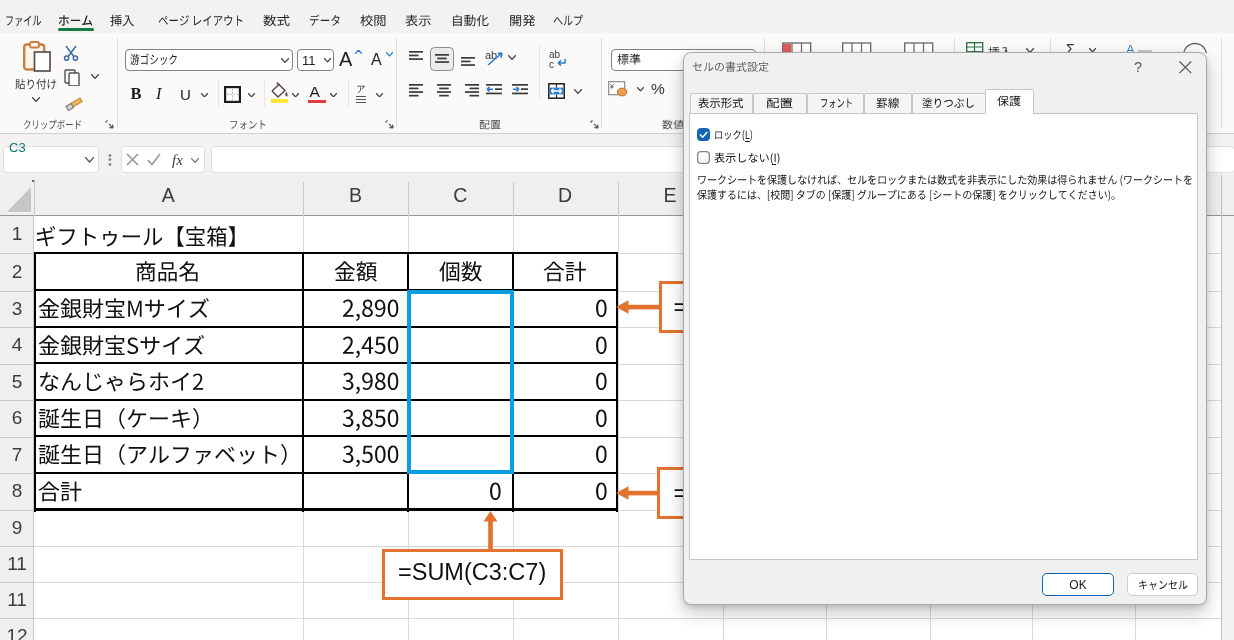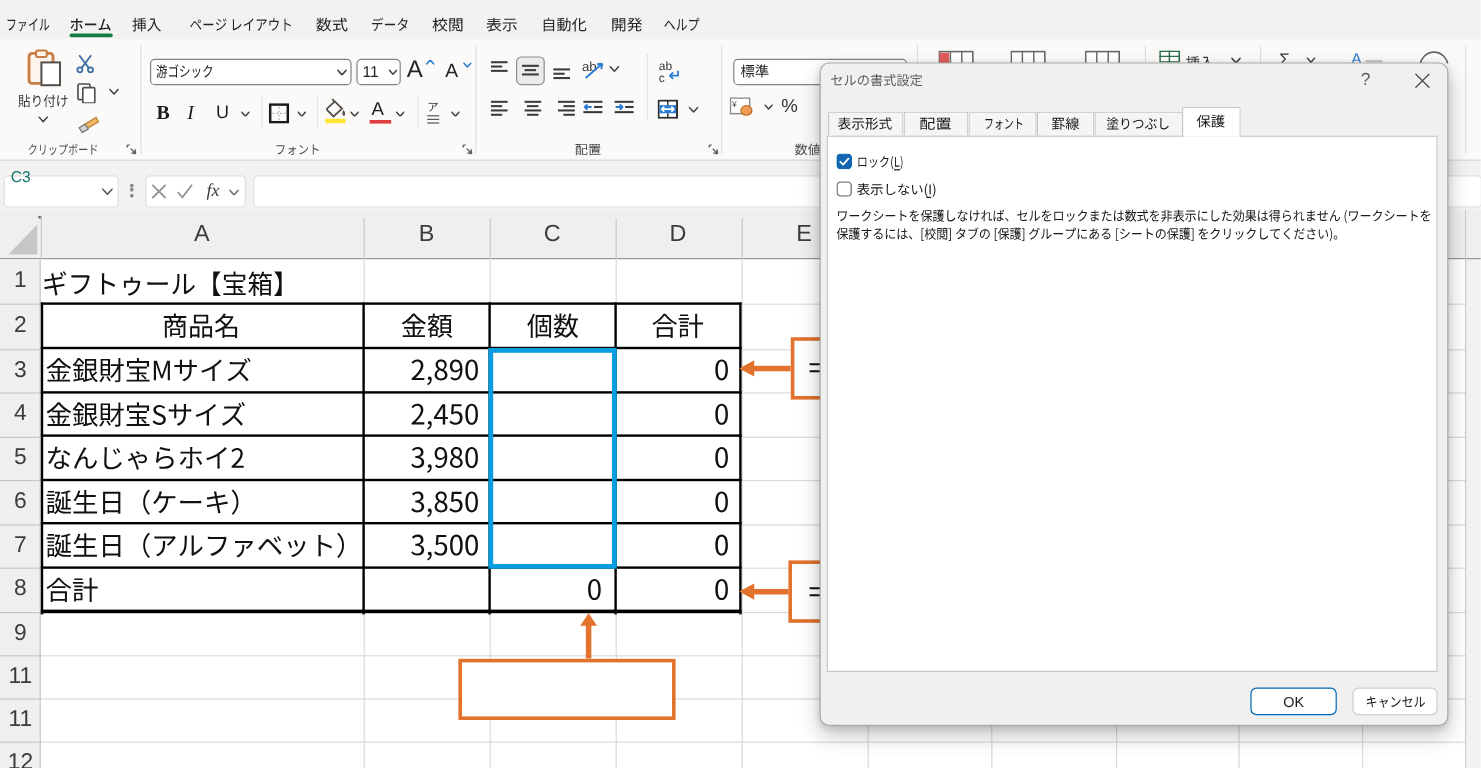--- a/index.html
+++ b/index.html
@@ -442,20 +442,21 @@
     </svg>
 <svg style="position:absolute;left:482.0px;top:511px;z-index:9" width="17" height="38" viewBox="0 0 17 38">
 <rect x="6.2" y="9" width="4.6" height="29" fill="#e2722e"></rect>
 <path d="M8.5,0 L1.5,10.5 L15.5,10.5 Z" fill="#e2722e"></path>
     </svg>
 <div style="position:absolute;left:658.5px;top:281px;width:70px;height:51.5px;background:#fff;border:3.5px solid #e2722e;z-index:10;"></div>
 <div style="position:absolute;left:657px;top:466.5px;width:70px;height:52.5px;background:#fff;border:3.5px solid #e2722e;z-index:10;"></div>
 <div style="position:absolute;left:382px;top:548.5px;width:181px;height:51.5px;background:#fff;border:3.5px solid #e2722e;z-index:10;"></div>
 <div style="position:absolute;left:673.5px;top:306.5px;font-size:23.5px;line-height:0;color:#111;white-space:pre;z-index:11;"><span style="line-height:normal;display:inline-block;transform:translateY(-50%);">=B3*C3</span></div>
 <div style="position:absolute;left:673.5px;top:492.5px;font-size:23.5px;line-height:0;color:#111;white-space:pre;z-index:11;"><span style="line-height:normal;display:inline-block;transform:translateY(-50%);">=B3*C3</span></div>
+<div style="position:absolute;left:398px;top:572.3px;font-size:23.5px;line-height:0;color:#111;white-space:pre;z-index:11;"><span style="line-height:normal;display:inline-block;transform:translateY(-50%);">=SUM(C3:C7)</span></div>
 <div style="position:absolute;left:683px;top:52px;width:524px;height:553px;background:#f0f0f0;border:1px solid #aaa;border-radius:8px;box-shadow:0 8px 18px rgba(0,0,0,.22),0 2px 5px rgba(0,0,0,.12);z-index:50;"></div>
 <svg style="position:absolute;left:692.0px;top:60.8px;z-index:51;overflow:visible" width="78" height="12" viewBox="0 -9.90 78 12">
       <path d="M9.7 -6.3 9.1 -6.8C9 -6.8 8.8 -6.7 8.5 -6.6C8.1 -6.5 6.1 -6.1 4.3 -5.8V-7.5C4.3 -7.8 4.3 -8.2 4.3 -8.5H3.3C3.3 -8.2 3.4 -7.8 3.4 -7.5V-5.6C2.2 -5.4 1.2 -5.2 0.7 -5.1L0.8 -4.2L3.4 -4.8V-1.4C3.4 -0.3 3.7 0.2 5.8 0.2C7.2 0.2 8.3 0.1 9.2 -0L9.3 -1C8.2 -0.8 7.1 -0.6 5.9 -0.6C4.5 -0.6 4.3 -0.9 4.3 -1.6V-4.9L8.4 -5.8C8.1 -5.1 7.3 -3.9 6.5 -3.1L7.2 -2.7C8.1 -3.6 9 -5 9.5 -5.9C9.5 -6 9.7 -6.2 9.7 -6.3Z M16.8 -0.2 17.3 0.3C17.4 0.2 17.5 0.1 17.7 0C19 -0.6 20.5 -1.8 21.5 -3L21 -3.8C20.1 -2.6 18.8 -1.6 17.7 -1.1C17.7 -1.4 17.7 -6.7 17.7 -7.4C17.7 -7.9 17.8 -8.2 17.8 -8.2H16.8C16.8 -8.2 16.8 -7.9 16.8 -7.4C16.8 -6.7 16.8 -1.4 16.8 -0.8C16.8 -0.6 16.8 -0.4 16.8 -0.2ZM11.7 -0.3 12.6 0.3C13.5 -0.5 14.2 -1.6 14.5 -2.8C14.8 -3.8 14.8 -6.2 14.8 -7.4C14.8 -7.8 14.9 -8.1 14.9 -8.2H13.9C13.9 -8 14 -7.7 14 -7.4C14 -6.2 14 -4 13.6 -3C13.3 -1.9 12.7 -0.9 11.7 -0.3Z M27.2 -7.1C27.1 -6 26.9 -5 26.6 -4.1C26.1 -2.2 25.5 -1.5 25 -1.5C24.5 -1.5 23.8 -2.1 23.8 -3.5C23.8 -5 25.1 -6.8 27.2 -7.1ZM28.1 -7.1C30 -6.9 31.1 -5.5 31.1 -3.9C31.1 -2 29.7 -0.9 28.3 -0.6C28 -0.6 27.7 -0.5 27.3 -0.5L27.9 0.3C30.5 0 32 -1.5 32 -3.8C32 -6.1 30.3 -7.9 27.8 -7.9C25.1 -7.9 23 -5.8 23 -3.4C23 -1.6 23.9 -0.5 24.9 -0.5C25.9 -0.5 26.8 -1.6 27.5 -3.9C27.8 -4.9 28 -6 28.1 -7.1Z M35.8 -0.7H41.3V-0H35.8ZM35.8 -1.3V-1.9H41.3V-1.3ZM35 -2.5V0.9H35.8V0.5H41.3V0.9H42.1V-2.5ZM33.6 -3.7V-3H43.4V-3.7H38.9V-4.3H42.7V-4.9H38.9V-5.5H42V-6.7H43.4V-7.3H42V-8.5H38.9V-9.3H38V-8.5H34.8V-7.9H38V-7.3H33.6V-6.7H38V-6H34.7V-5.5H38V-4.9H34.4V-4.3H38V-3.7ZM38.9 -7.9H41.2V-7.3H38.9ZM38.9 -6V-6.7H41.2V-6Z M51.8 -8.7C52.4 -8.3 53.1 -7.7 53.4 -7.3L54 -7.8C53.6 -8.2 52.9 -8.8 52.4 -9.2ZM50.2 -9.2C50.2 -8.5 50.2 -7.8 50.3 -7.2H44.6V-6.4H50.3C50.6 -2.3 51.5 0.9 53.3 0.9C54.2 0.9 54.5 0.3 54.6 -1.6C54.4 -1.7 54.1 -1.9 53.9 -2C53.8 -0.6 53.7 0 53.4 0C52.3 0 51.5 -2.7 51.2 -6.4H54.4V-7.2H51.1C51.1 -7.8 51.1 -8.5 51.1 -9.2ZM44.6 -0.3 44.9 0.5C46.3 0.2 48.3 -0.2 50.2 -0.7L50.1 -1.4L47.8 -0.9V-3.9H49.9V-4.7H45V-3.9H47V-0.7Z M55.9 -5.9V-5.3H59.2V-5.9ZM56 -8.9V-8.2H59.2V-8.9ZM55.9 -4.4V-3.8H59.2V-4.4ZM55.4 -7.4V-6.7H59.6V-7.4ZM60.5 -8.9V-7.6C60.5 -6.8 60.3 -5.9 59.2 -5.2C59.4 -5.1 59.7 -4.8 59.8 -4.6C61 -5.4 61.2 -6.6 61.2 -7.5V-8.2H63.1V-6.2C63.1 -5.4 63.3 -5.2 64 -5.2C64.2 -5.2 64.6 -5.2 64.8 -5.2C65.4 -5.2 65.6 -5.5 65.6 -6.8C65.4 -6.9 65.1 -7 64.9 -7.1C64.9 -6 64.9 -5.9 64.7 -5.9C64.6 -5.9 64.2 -5.9 64.1 -5.9C64 -5.9 63.9 -5.9 63.9 -6.2V-8.9ZM59.8 -4.5V-3.7H63.9C63.6 -2.9 63.1 -2.2 62.5 -1.6C61.9 -2.2 61.4 -2.9 61.1 -3.7L60.3 -3.5C60.7 -2.5 61.2 -1.7 61.9 -1.1C61.1 -0.5 60.2 -0.1 59.3 0.2C59.4 0.3 59.6 0.7 59.7 0.9C60.7 0.6 61.7 0.1 62.5 -0.5C63.2 0.1 64.1 0.6 65.1 0.9C65.2 0.7 65.5 0.3 65.7 0.2C64.7 -0.1 63.8 -0.5 63.1 -1C64 -1.9 64.6 -2.9 65 -4.3L64.4 -4.5L64.3 -4.5ZM55.9 -3V0.8H56.6V0.3H59.2V-3ZM56.6 -2.3H58.5V-0.4H56.6Z M68.4 -4.1C68.2 -2.1 67.6 -0.6 66.4 0.4C66.6 0.5 66.9 0.8 67.1 0.9C67.8 0.3 68.3 -0.5 68.7 -1.5C69.7 0.3 71.4 0.7 73.7 0.7H76.2C76.3 0.5 76.4 0.1 76.5 -0.1C76 -0.1 74.1 -0.1 73.7 -0.1C73.1 -0.1 72.5 -0.1 71.9 -0.2V-2.5H75.2V-3.2H71.9V-5.1H74.7V-5.9H68.3V-5.1H71.1V-0.5C70.2 -0.8 69.5 -1.4 69 -2.6C69.1 -3 69.2 -3.5 69.3 -4ZM66.9 -8V-5.6H67.7V-7.2H75.3V-5.6H76.1V-8H71.9V-9.2H71V-8Z" fill="#5c5a58"></path>
     </svg>
 <div style="position:absolute;left:1138px;top:66.5px;transform:translateX(-50%);font-size:14.5px;line-height:0;color:#5f5d5b;white-space:pre;z-index:51;"><span style="line-height:normal;display:inline-block;transform:translateY(-50%);">?</span></div>
 <svg style="position:absolute;left:1178.5px;top:60.5px;z-index:51" width="13" height="13" viewBox="0 0 13 13">
       <path d="M0.5,0.5 L12.2,12.2 M12.2,0.5 L0.5,12.2" stroke="#565656" stroke-width="1.2"></path>
     </svg>
 <div style="position:absolute;left:689.5px;top:92.5px;width:63.5px;height:20px;background:#f6f5f4;border:1px solid #c8c6c4;border-bottom:none;border-radius:2px 2px 0 0;z-index:51;"></div>
 <svg style="position:absolute;left:697.5px;top:96.6px;z-index:53;overflow:visible" width="46" height="13" viewBox="0 -10.26 46 13">

